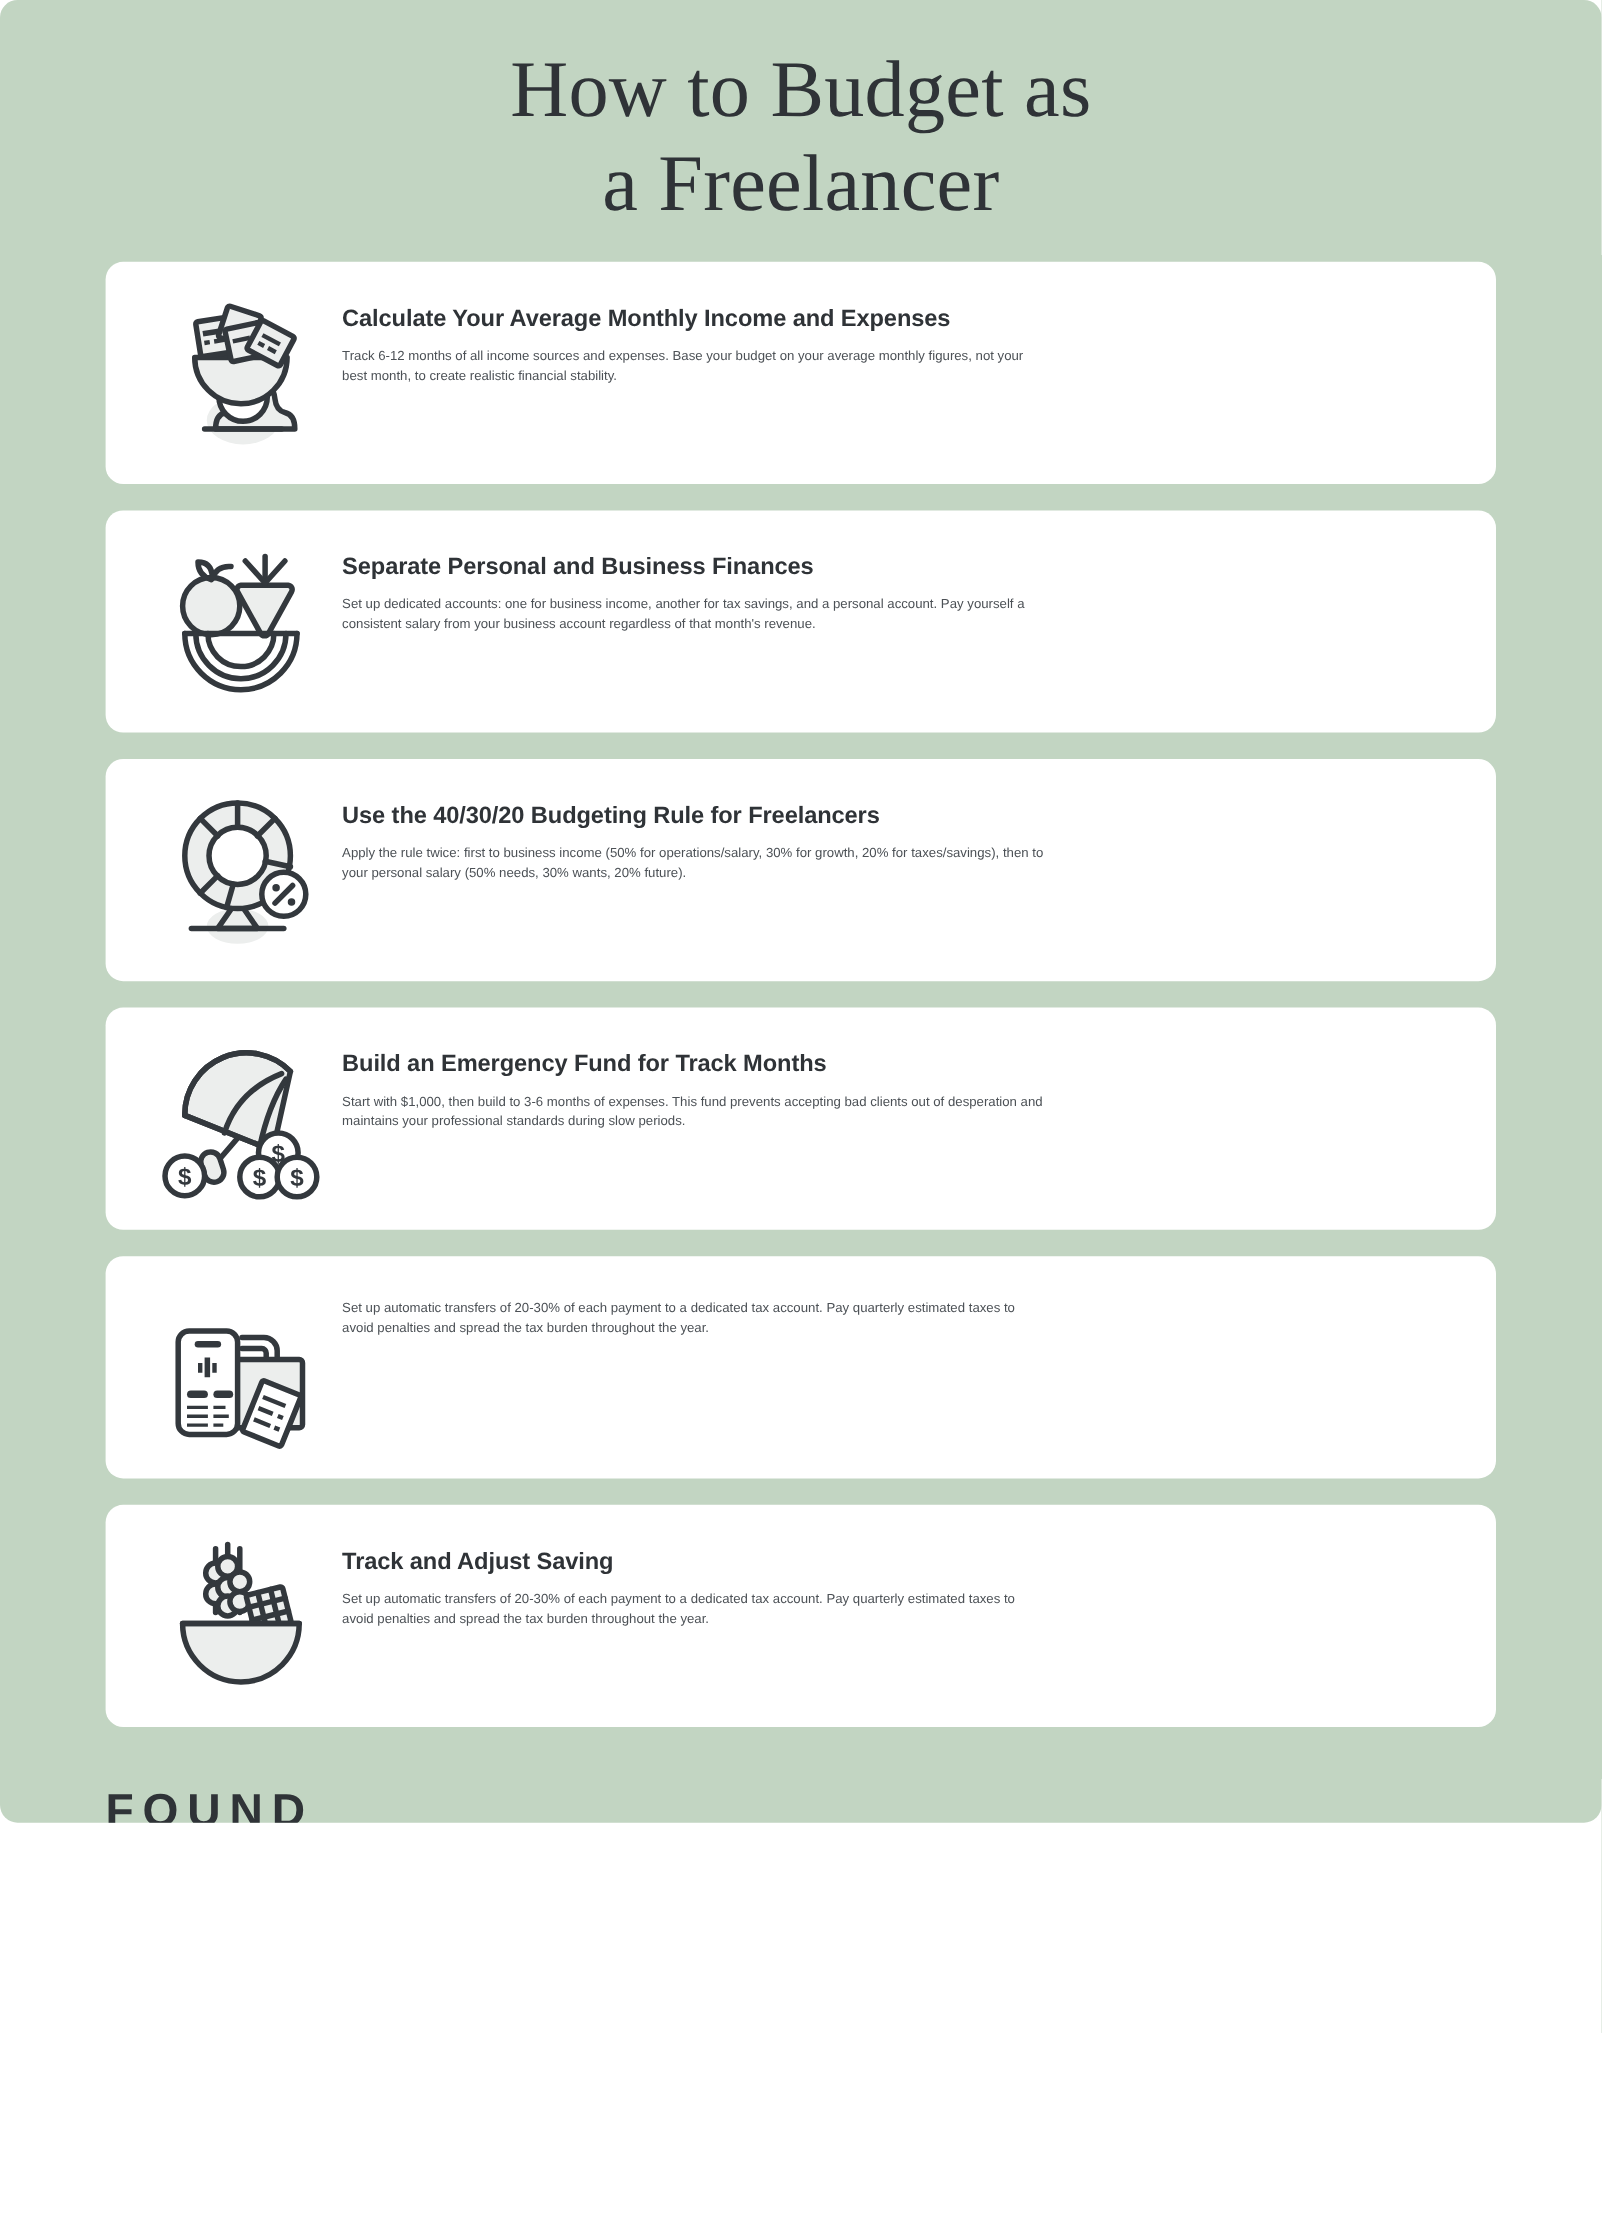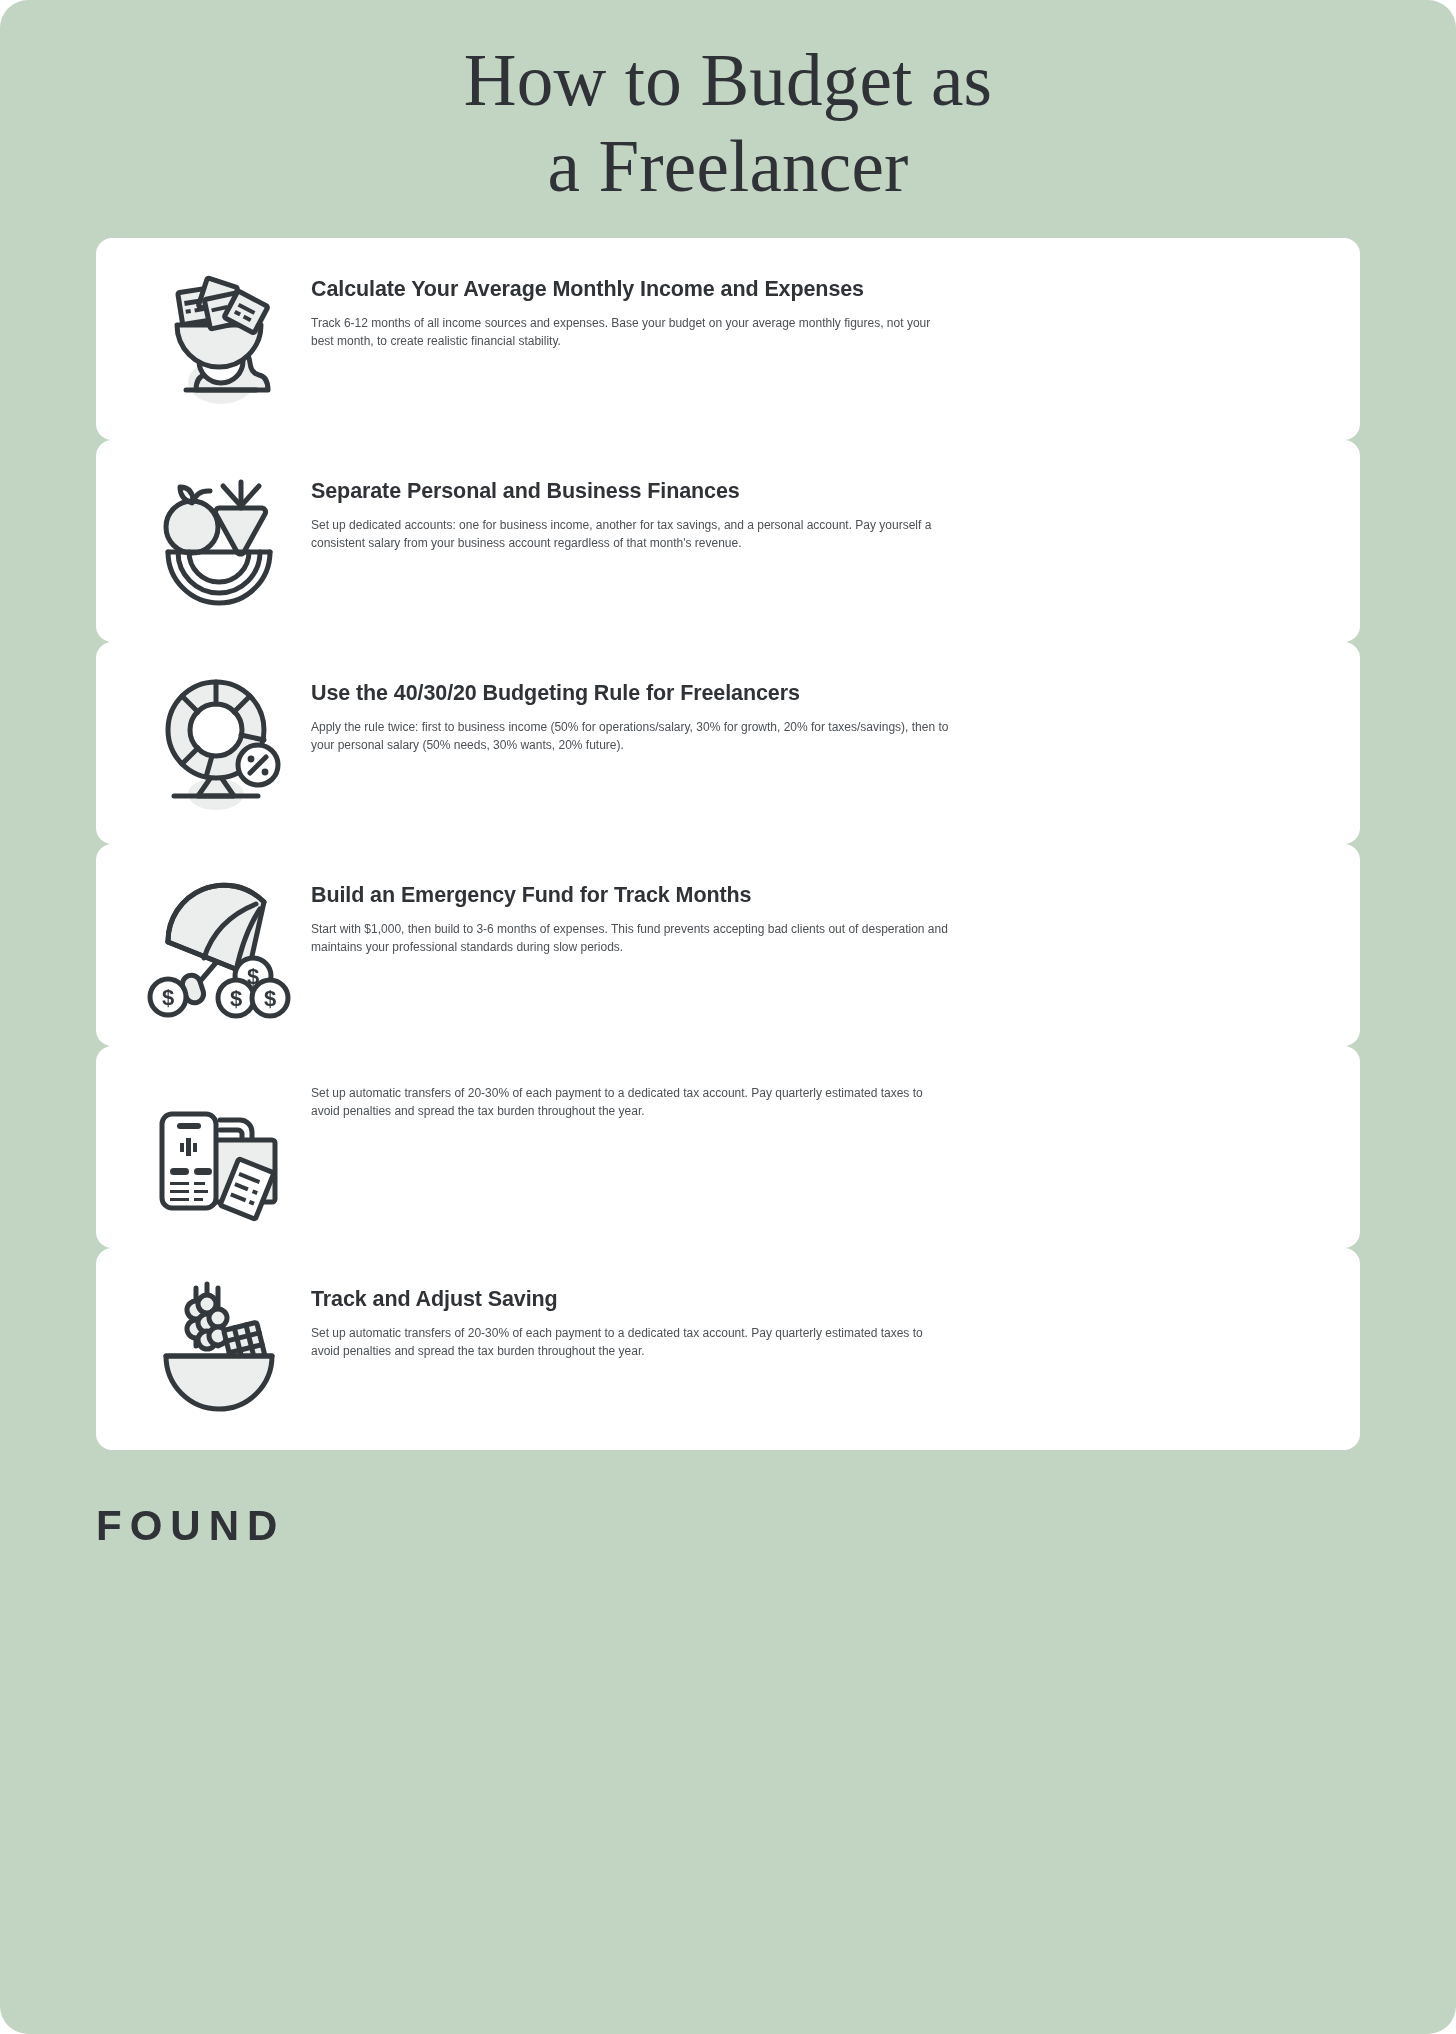--- a/index.html
+++ b/index.html
@@ -11,23 +11,23 @@
 
   body {
     background: #ffffff;
     font-family: "Liberation Sans", sans-serif;
     -webkit-font-smoothing: antialiased;
   }
 
   .poster {
     position: relative;
     width: 1456px;
-    height: 2034px;
+    height: 1657px;
     background: #c2d5c2;
-    border-radius: 28px;
+    border-radius: 16px;
     overflow: hidden;
     padding: 0;
   }
 
   
   .title-block {
     padding: 38px 0 0 0;
     text-align: center;
   }
   .title-line {
@@ -38,20 +38,21 @@
     color: #2f3337;
     letter-spacing: 0.2px;
   }
 
   
   .cards {
     margin-top: 28px;
     padding: 0 96px;
     display: flex;
     flex-direction: column;
+    gap: 24px;
   }
 
   .card {
     background: #ffffff;
     border-radius: 16px;
     display: flex;
     align-items: flex-start;
     padding: 26px 40px 26px 30px;
     min-height: 172px;
   }

